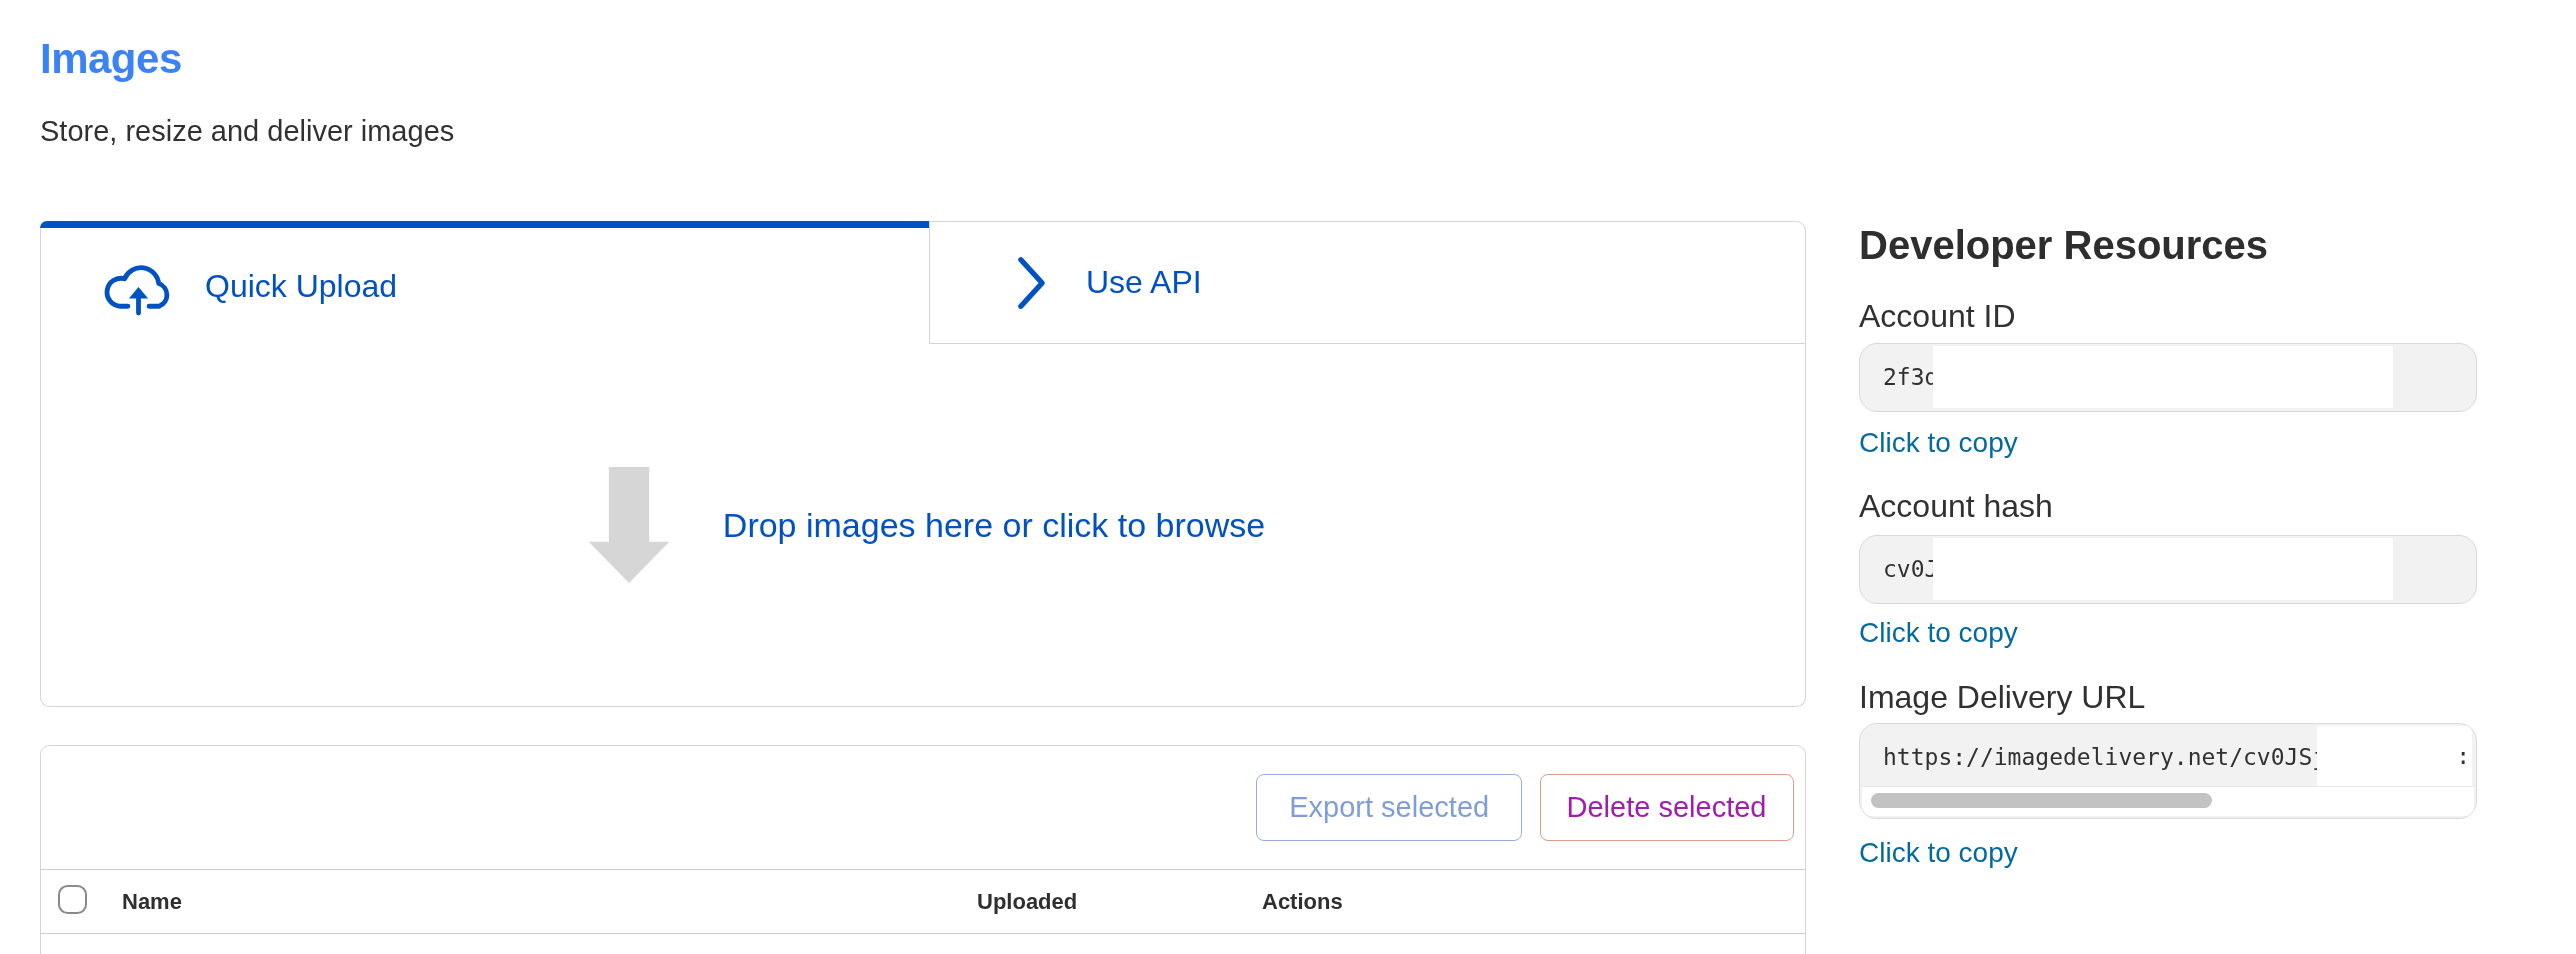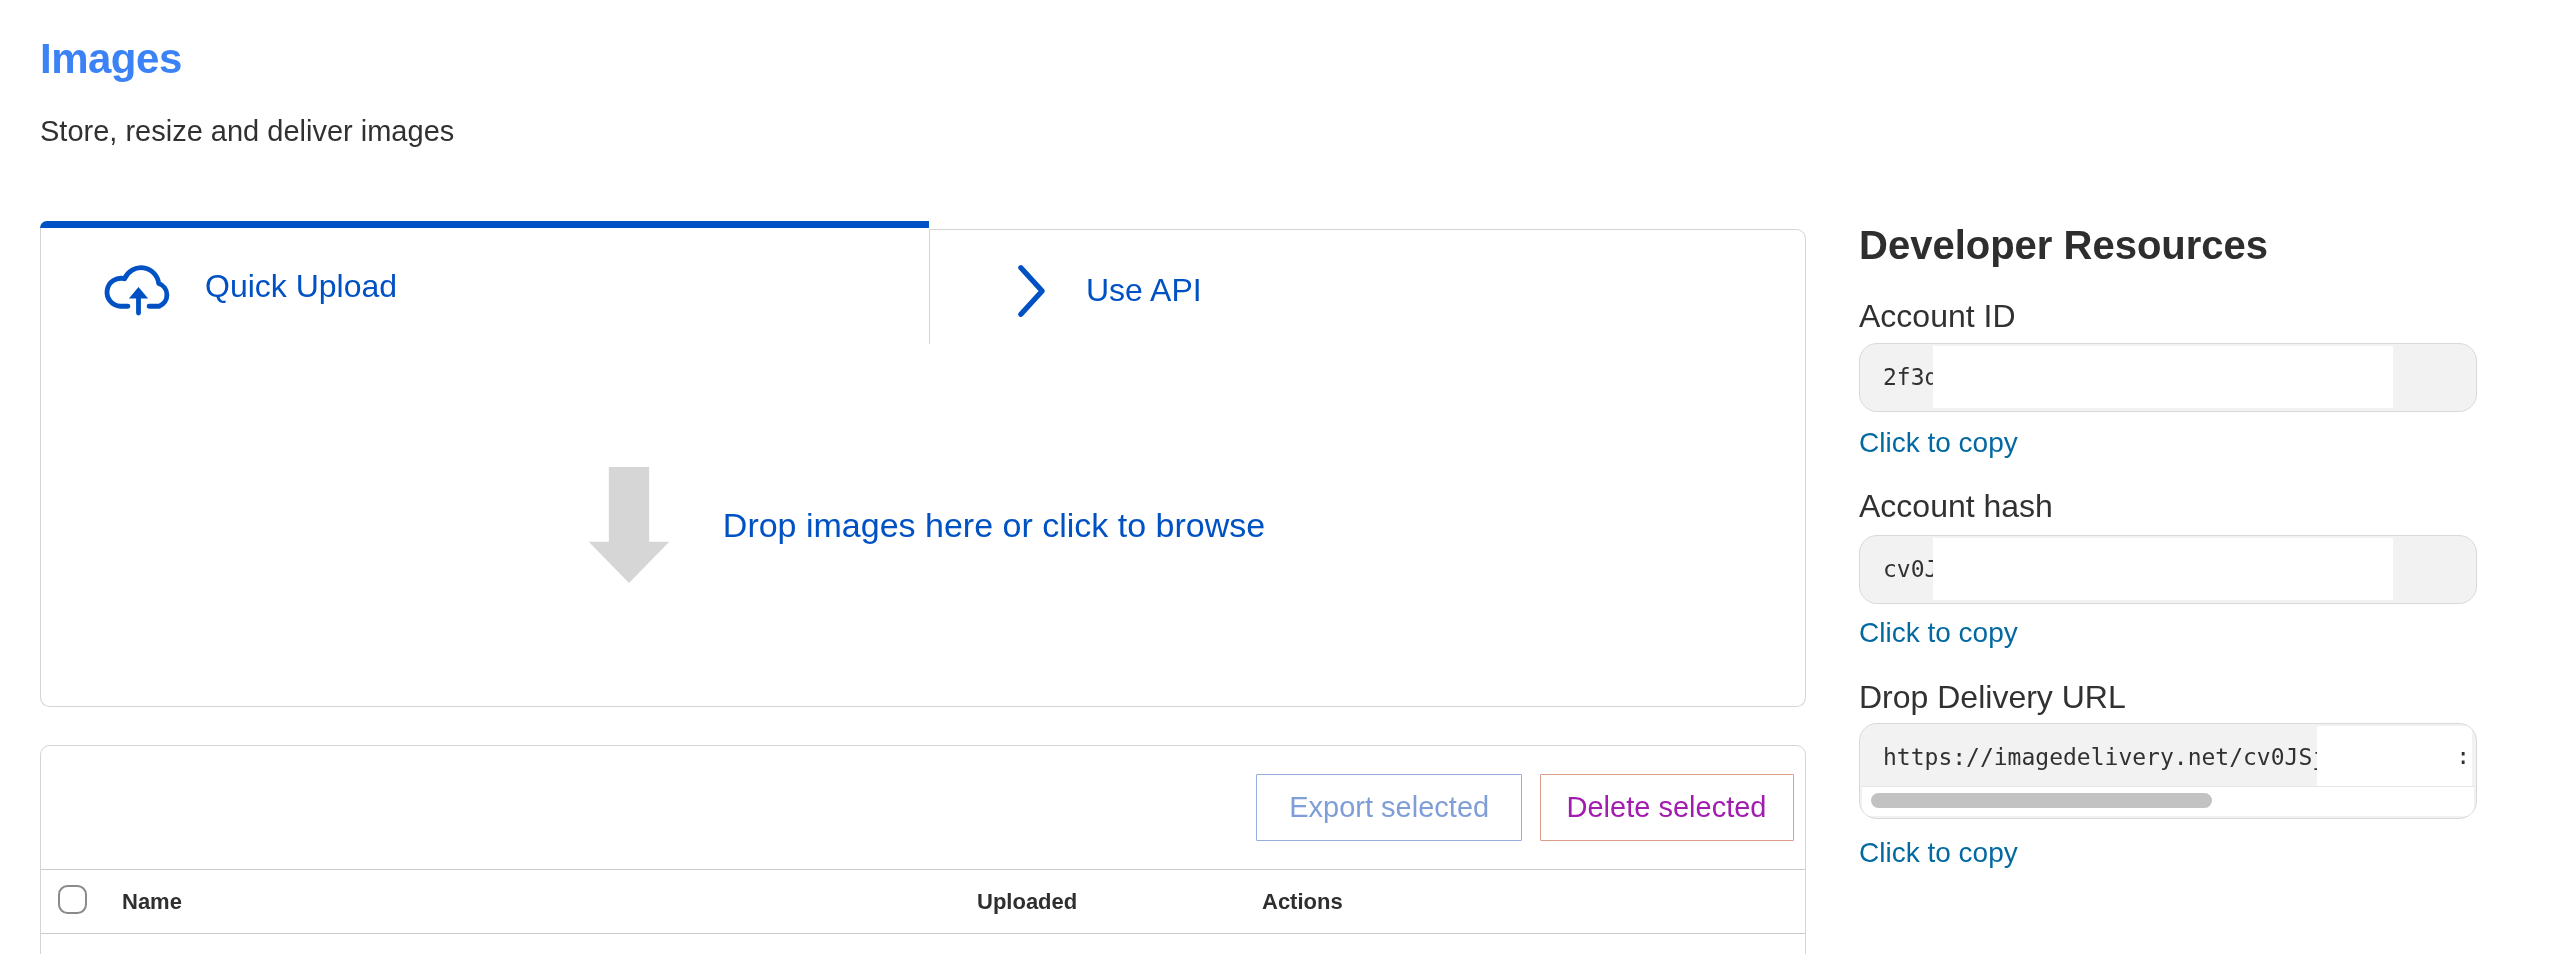--- a/index.html
+++ b/index.html
@@ -17,21 +17,21 @@
   
   .tab-bluebar{left:40px;top:221px;width:889px;height:6.7px;background:#0051c3;border-radius:7.7px 0 0 0;}
   .tab-quick{
     left:40px;top:228px;width:889px;height:116px;background:#fff;
     border-left:1.9px solid #d4d4d4;box-sizing:border-box;
     display:flex;align-items:center;padding-left:58px;gap:27px;cursor:pointer;
   }
   .tab-api{
     left:929px;top:221px;width:877px;height:123px;background:#fff;
     border:1.9px solid #d4d4d4;border-radius:0 9.6px 0 0;box-sizing:border-box;
-    display:flex;align-items:center;padding-left:87px;gap:40px;cursor:pointer;margin-top:8px;
+    display:flex;align-items:center;padding-left:87px;gap:40px;cursor:pointer;
   }
   .tab-label{font-size:32px;color:#0051c3;white-space:nowrap;}
 
   
   .dropzone{
     left:40px;top:344px;width:1766px;height:363px;background:#fff;box-sizing:border-box;
     border:1.9px solid #d4d4d4;border-top:none;border-radius:0 0 9.6px 9.6px;
     display:flex;align-items:center;justify-content:center;gap:46px;cursor:pointer;
   }
   .drop-label{font-size:34px;color:#0051c3;}
@@ -39,21 +39,21 @@
   
   .list-panel{
     left:40px;top:745px;width:1766px;height:289px;background:#fff;box-sizing:border-box;
     border:1.9px solid #d4d4d4;border-radius:9.6px 9.6px 0 0;
   }
   .toolbar{
     height:124px;box-sizing:border-box;border-bottom:1.9px solid #cbcbcb;
     display:flex;align-items:center;justify-content:flex-end;padding-right:11.5px;gap:17.3px;
   }
   .btn{
-    height:67px;border-radius:1px;background:#fff;font-size:29px;box-sizing:border-box;
+    height:67px;border-radius:8px;background:#fff;font-size:29px;box-sizing:border-box;
     display:flex;align-items:center;justify-content:center;border:1.9px solid;cursor:pointer;
   }
   .btn-export{width:266px;color:#7f9ed8;border-color:#96aede;}
   .btn-delete{width:254px;color:#a21caf;border-color:#db9c8a;}
   .header-row{position:relative;height:64px;box-sizing:border-box;border-bottom:1.9px solid #cbcbcb;}
   .th{position:absolute;top:0;height:63px;line-height:63px;font-size:22px;font-weight:700;color:#2f2f2f;white-space:nowrap;}
   .checkbox{
     position:absolute;left:17.3px;top:15.4px;width:29px;height:29px;box-sizing:border-box;
     border:2.9px solid #8a8a8a;border-radius:9.6px;background:#fff;cursor:pointer;
   }
@@ -149,21 +149,21 @@
   </div>
   <div class="sb-hint sb-hint-1">Click to copy</div>
 
   <div class="sb-label sb-label-2">Account hash</div>
   <div class="field field-72 sb-field-2">
     <span class="field-value mono">cv0J</span>
     <span class="redact redact-a"></span>
   </div>
   <div class="sb-hint sb-hint-2">Click to copy</div>
 
-  <div class="sb-label sb-label-3">Drop Delivery URL</div>
+  <div class="sb-label sb-label-3">Image Delivery URL</div>
   <div class="field field-100 sb-field-3">
     <span class="field-value mono">https://imagedelivery.net/cv0JSj</span>
     <span class="redact redact-url"></span>
     <span class="mono url-tail">:</span>
     <div class="scroll-strip">
       <div class="scroll-thumb"></div>
     </div>
   </div>
   <div class="sb-hint sb-hint-3">Click to copy</div>
 </div>

